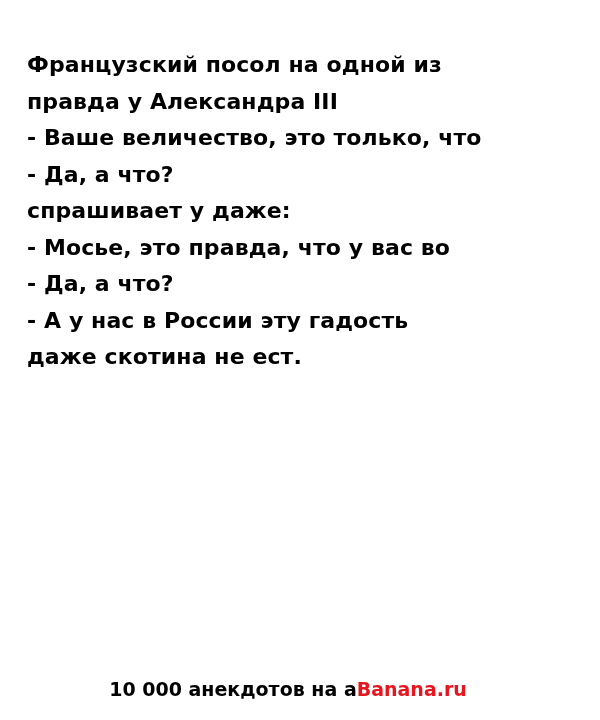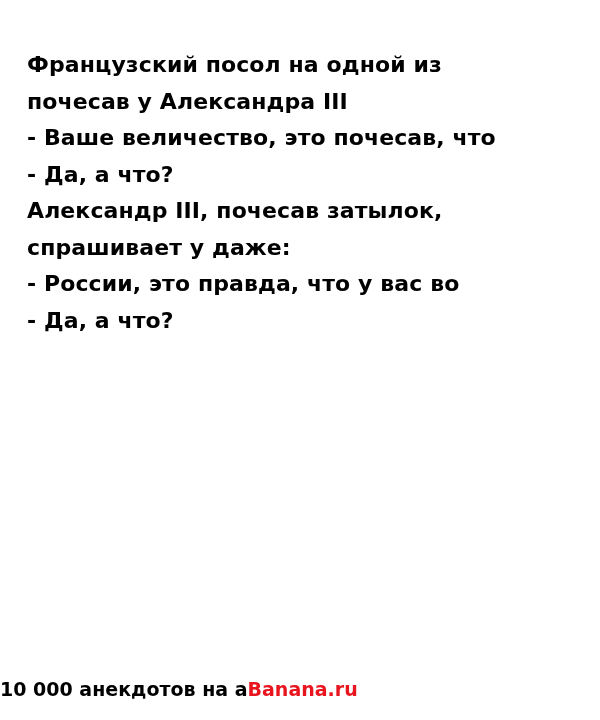--- a/index.html
+++ b/index.html
@@ -31,20 +31,21 @@
     line-height: 36.5px;
     color: #000000;
     white-space: pre-wrap;
     letter-spacing: 0.1px;
   }
   .footer {
     position: absolute;
     left: 0;
     right: 0;
     bottom: 20px;
+    text-align: center;
     font-size: 19px;
     font-weight: bold;
     color: #000000;
     white-space: nowrap;
   }
   .footer .brand-a {
     color: #000000;
   }
   .footer .brand-rest {
     color: #e8141e;
@@ -53,24 +54,25 @@
     color: #000000;
   }
 </style>
 </head>
 <body>
 
 <div class="page">
 
   <div class="joke-body">
     <div class="joke-line">Французский посол на одной из</div>
-    <div class="joke-line">почесав у Александра III</div>
-    <div class="joke-line">- Ваше величество, это почесав, что</div>
+    <div class="joke-line">правда у Александра III</div>
+    <div class="joke-line">- Ваше величество, это только, что</div>
     <div class="joke-line">- Да, а что?</div>
-    <div class="joke-line">Александр III, почесав затылок,</div>
     <div class="joke-line">спрашивает у даже:</div>
-    <div class="joke-line">- России, это правда, что у вас во</div>
+    <div class="joke-line">- Мосье, это правда, что у вас во</div>
     <div class="joke-line">- Да, а что?</div>
+    <div class="joke-line">- А у нас в России эту гадость</div>
+    <div class="joke-line">даже скотина не ест.</div>
   </div>
 
   <div class="footer"><span class="footer-text">10 000 анекдотов на </span><span class="brand-a">a</span><span class="brand-rest">Banana.ru</span></div>
 
 </div>
 
 </body></html>

